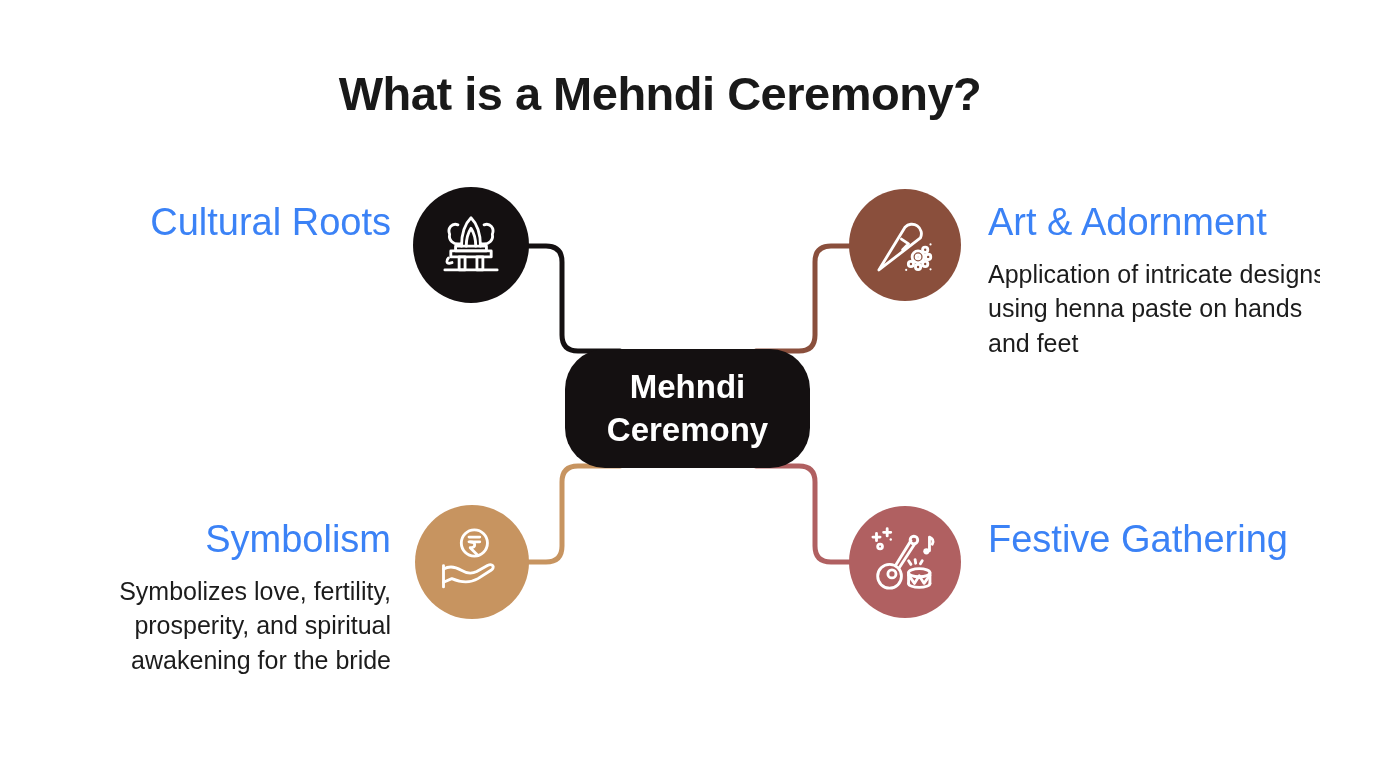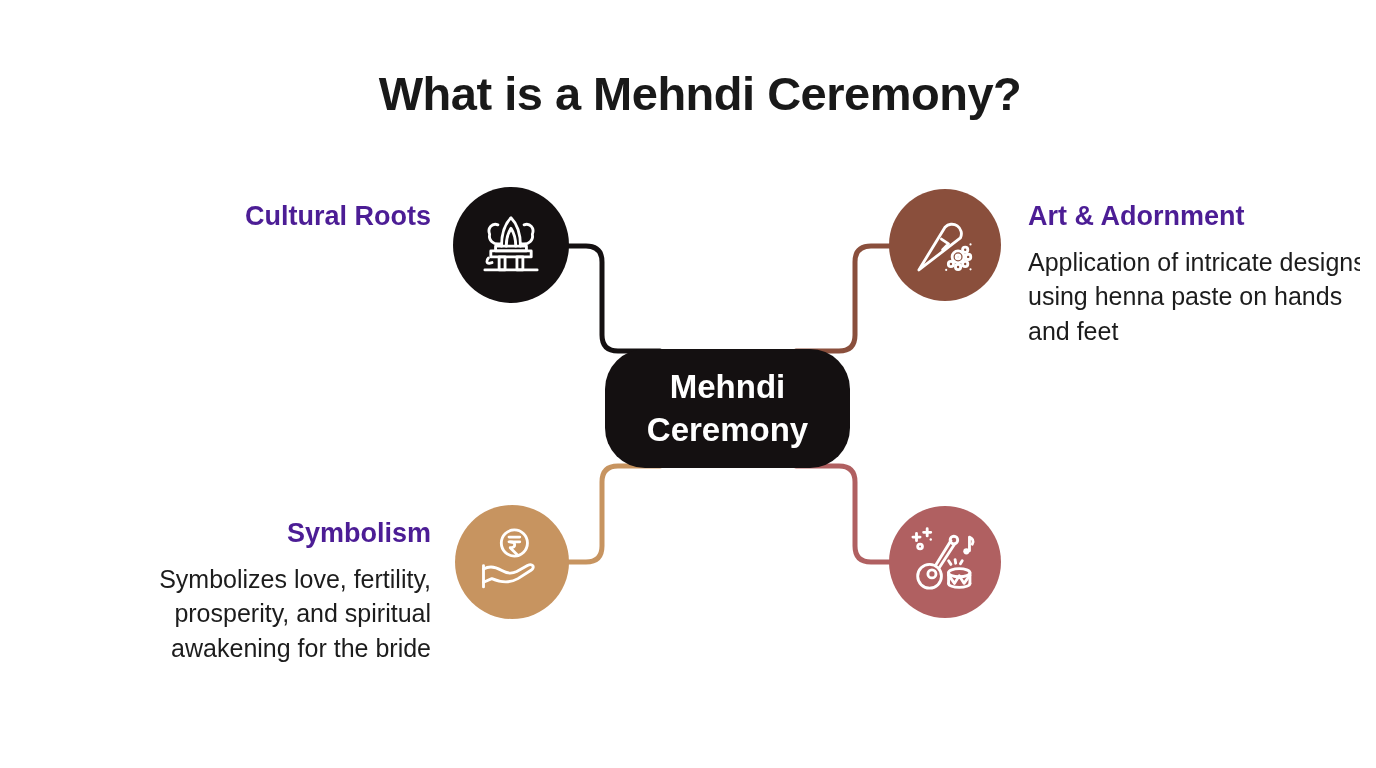--- a/index.html
+++ b/index.html
@@ -1,38 +1,38 @@
 <!DOCTYPE html>
 <html><head>
 <meta charset="utf-8">
 <style>
   html,body{margin:0;padding:0;background:#ffffff;}
   .canvas{
     position:relative;width:1320px;height:768px;overflow:hidden;background:#ffffff;
-    font-family:"Liberation Sans","DejaVu Sans",sans-serif;color:#1c1c1c;margin-left:40px;
+    font-family:"Liberation Sans","DejaVu Sans",sans-serif;color:#1c1c1c;
   }
   .title{
     position:absolute;top:66px;left:0;width:100%;text-align:center;
     font-size:47px;font-weight:bold;letter-spacing:-0.5px;color:#191919;
   }
   .connectors{position:absolute;left:0;top:0;width:1376px;height:768px;}
   .connectors path{fill:none;stroke-width:5;stroke-linecap:round;}
   .node-circle{
     position:absolute;border-radius:50%;display:flex;align-items:center;justify-content:center;
   }
   .node-circle svg{width:76px;height:76px;}
   .node-circle svg *{fill:none;stroke:#ffffff;stroke-width:2.4;stroke-linecap:round;stroke-linejoin:round;}
   .node-circle svg .dot{fill:#ffffff;stroke:none;}
   .center-node{
     position:absolute;left:565px;top:349px;width:245px;height:119px;border-radius:40px;
     display:flex;align-items:center;justify-content:center;text-align:center;
     color:#ffffff;font-size:33px;font-weight:bold;line-height:1.3;padding:2px 30px;box-sizing:border-box;
   }
   .text-block{position:absolute;}
-  .text-block .heading{font-size:27px;font-weight:bold;color:#4c1d95;margin:0 0 13px 0;}
+  .text-block .heading{font-size:38px;font-weight:normal;color:#3b82f6;margin:0 0 13px 0;}
   .text-block .body{font-size:25px;line-height:1.37;color:#1c1c1c;margin:0;}
   .tb-right{text-align:right;}
   .tb-left{text-align:left;}
   .tb-tl{left:66px;top:201px;width:325px;}
   .tb-tr{left:988px;top:201px;width:340px;}
   .tb-bl{left:56px;top:518px;width:335px;}
   .tb-br{left:988px;top:518px;width:345px;}
 </style>
 </head>
 <body>
@@ -127,15 +127,16 @@
     <p class="heading">Art &amp; Adornment</p>
     <p class="body">Application of intricate designs using henna paste on hands and feet</p>
   </div>
 
   <div class="text-block tb-bl tb-right">
     <p class="heading">Symbolism</p>
     <p class="body">Symbolizes love, fertility, prosperity, and spiritual awakening for the bride</p>
   </div>
 
   <div class="text-block tb-br tb-left">
+    <p class="heading">Festive Gathering</p>
   </div>
 
 </div>
 
 </body></html>

